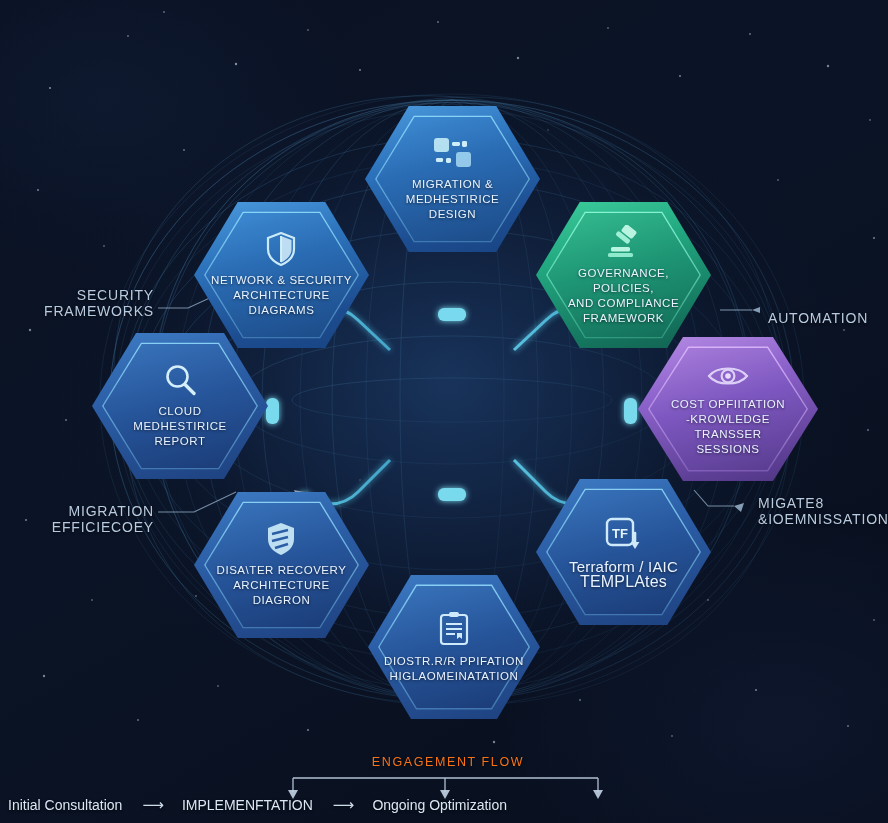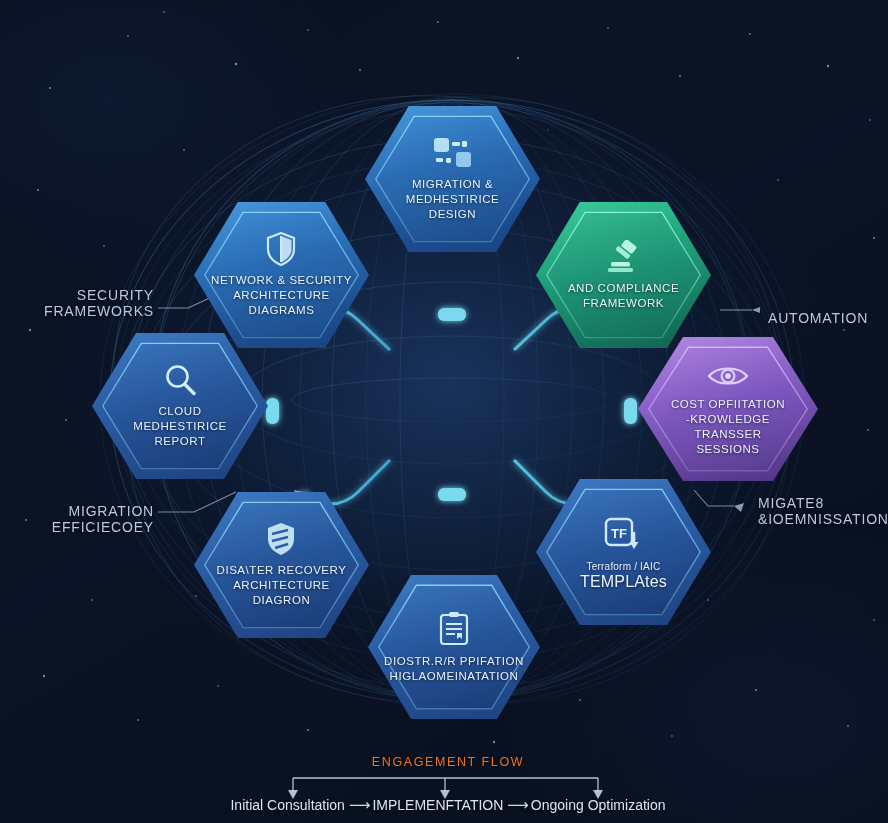--- a/index.html
+++ b/index.html
@@ -78,21 +78,21 @@
   .anno.r{text-align:left;}
   .anno.l{text-align:right;}
   
   .flow-title{
     position:absolute;left:0;right:0;top:755px;text-align:center;
     font-size:12.5px;letter-spacing:1.6px;color:#f97316;
     text-shadow:0 1px 3px rgba(0,0,0,.7);
   }
   .flow-row{
     position:absolute;left:0;right:0;top:796px;
-    display:flex;align-items:center;justify-content:center;gap:4px;
+    display:flex;align-items:center;justify-content:flex-start;gap:20px;
     font-size:14px;color:#dbe7f4;text-shadow:0 1px 3px rgba(0,0,0,.7);
   }
   .flow-step{white-space:nowrap;}
   .flow-arrow{font-size:15px;color:#cddcea;letter-spacing:-2px;}
 </style>
 </head>
 <body>
 
 <div class="stage">
 
@@ -299,20 +299,21 @@
 
   <div class="hex hex-green" style="left:528px;top:199px;width:175px;height:152px;">
     <div class="rim"></div>
     <div class="content">
       <svg class="icon" width="38" height="34" viewBox="0 0 38 34">
         <rect x="17" y="2" width="14" height="9" rx="2.2" transform="rotate(38 24 6.5)" fill="#b9f4e0"></rect>
         <rect x="10" y="10" width="16" height="5" rx="2" transform="rotate(38 18 12.5)" fill="#9feed6"></rect>
         <rect x="6" y="22" width="19" height="4.5" rx="1.6" fill="#b9f4e0"></rect>
         <rect x="3" y="28" width="25" height="4" rx="1.6" fill="#8fe9cd"></rect>
       </svg>
+      <div class="label">GOVERNANCE, POLICIES,</div>
       <div class="label">AND COMPLIANCE</div>
       <div class="label">FRAMEWORK</div>
     </div>
   </div>
 
   <div class="hex hex-deepblue" style="left:84px;top:330px;width:176px;height:152px;">
     <div class="rim"></div>
     <div class="content">
       <svg class="icon" width="34" height="34" viewBox="0 0 34 34">
         <circle cx="14.5" cy="13.5" r="10" fill="none" stroke="#d5eefb" stroke-width="2.6"></circle>
@@ -356,21 +357,21 @@
 
   <div class="hex hex-deepblue" style="left:528px;top:476px;width:175px;height:152px;">
     <div class="rim"></div>
     <div class="content">
       <svg class="icon" width="40" height="36" viewBox="0 0 40 36">
         <rect x="3" y="3" width="26" height="26" rx="5" fill="none" stroke="#cfeafb" stroke-width="2.4"></rect>
         <text x="16" y="22" font-family="Liberation Sans, sans-serif" font-size="13" font-weight="bold" fill="#e3f4fd" text-anchor="middle">TF</text>
         <path d="M31 17 L31 29" stroke="#cfeafb" stroke-width="2.6" stroke-linecap="round"></path>
         <polygon points="26.6,26 35.4,26 31,33" fill="#cfeafb"></polygon>
       </svg>
-      <div class="label" style="font-size:10px;letter-spacing:.2px">Terraform / IAIC</div>
+      <div class="label" style="font-size:15px;letter-spacing:.2px">Terraform / IAIC</div>
       <div class="label" style="font-size:16px;letter-spacing:.2px">TEMPLAtes</div>
     </div>
   </div>
 
   <div class="hex hex-deepblue" style="left:360px;top:572px;width:172px;height:150px;">
     <div class="rim"></div>
     <div class="content">
       <svg class="icon" width="32" height="36" viewBox="0 0 32 36">
         <rect x="3" y="4" width="26" height="29" rx="3" fill="none" stroke="#cfeafb" stroke-width="2.2"></rect>
         <rect x="11" y="1" width="10" height="5" rx="2" fill="#cfeafb"></rect>

